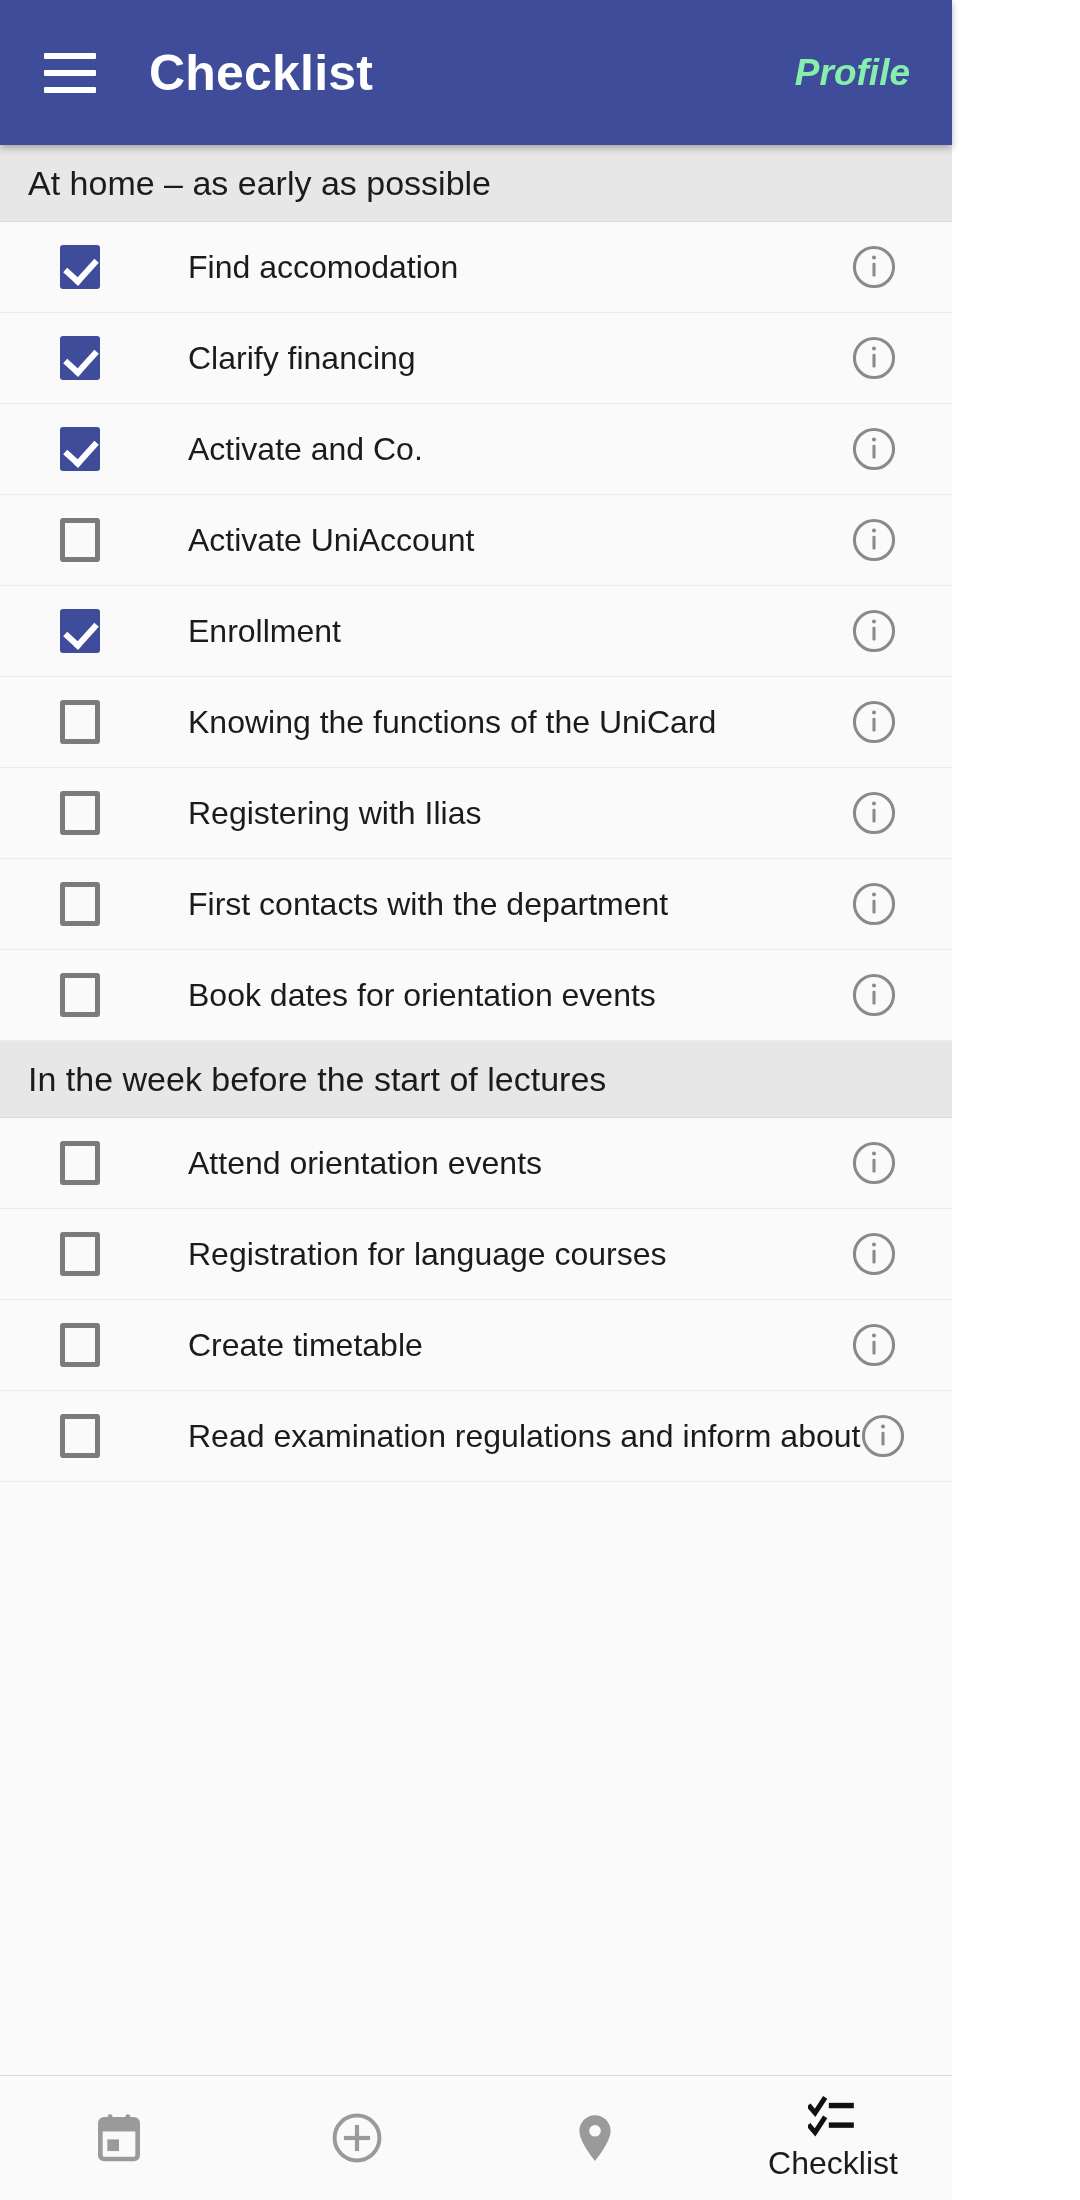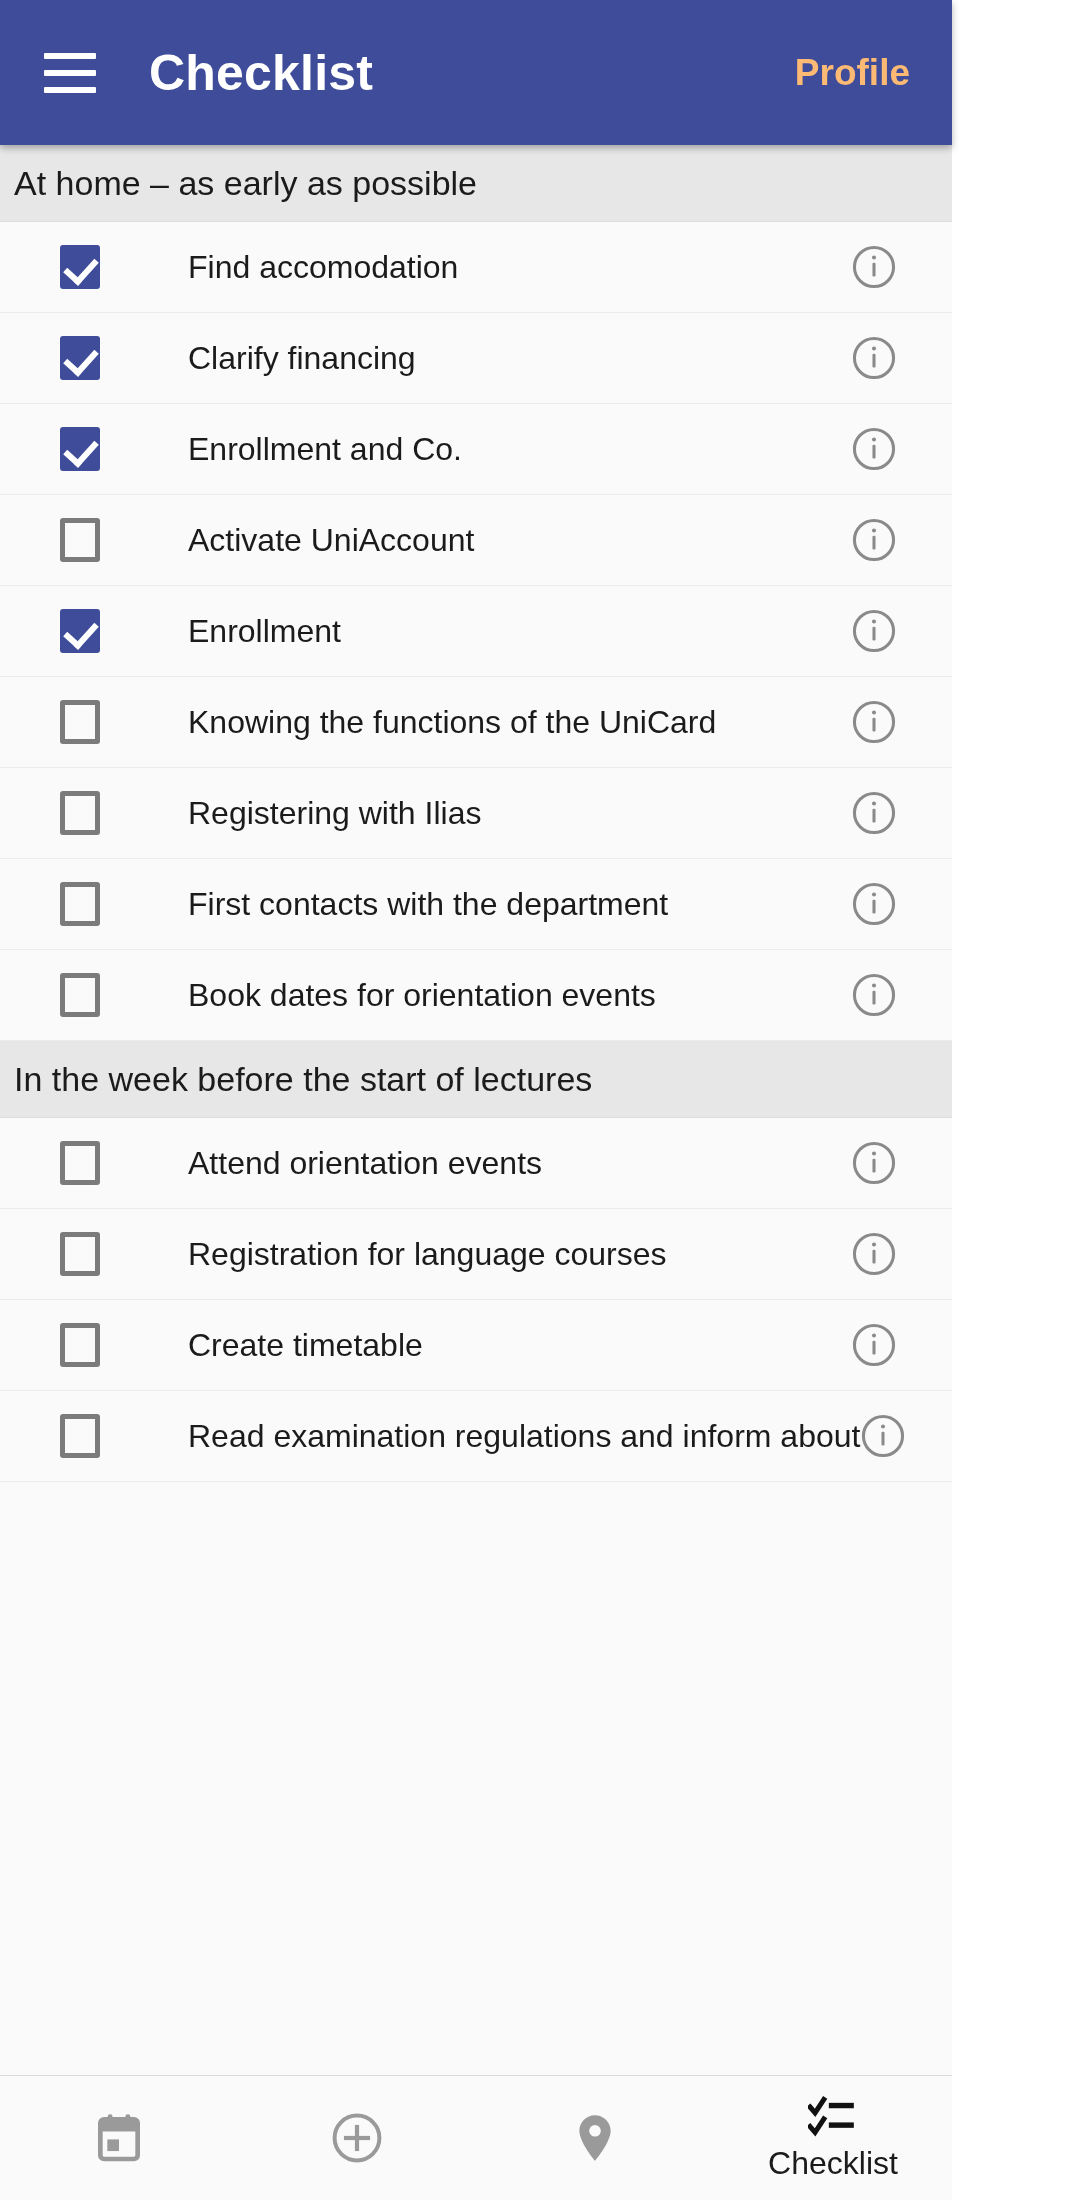--- a/index.html
+++ b/index.html
@@ -50,41 +50,42 @@
   .appbar-title {
     color: #ffffff;
     font-size: 50px;
     font-weight: bold;
     margin-left: 53px;
     letter-spacing: 0.2px;
     white-space: nowrap;
   }
   .appbar-action {
     margin-left: auto;
-    color: #fdba74;
+    color: #86efac;
     font-size: 37px;
     font-weight: bold;
     white-space: nowrap;
     cursor: pointer;
+    font-style: italic;
   }
 
   
   .list {
     flex: 1 1 auto;
     overflow: hidden;
     background: #fafafa;
     position: relative;
   }
 
   .section-header {
     background: #e7e7e7;
     height: 77px;
     display: flex;
     align-items: center;
-    padding-left: 14px;
+    padding-left: 28px;
     font-size: 34px;
     color: #1b1b1b;
     border-bottom: 1px solid #dcdcdc;
     white-space: nowrap;
   }
 
   .row {
     height: 91px;
     display: flex;
     align-items: center;
@@ -200,21 +201,21 @@
         <div class="info-icon">
           <svg class="navicon" width="46" height="46" viewBox="0 0 24 24" fill="none">
             <circle cx="12" cy="12" r="10.2" stroke="#8a8a8a" stroke-width="1.6"></circle>
             <circle cx="12" cy="7.1" r="1.05" fill="#8a8a8a"></circle>
             <rect x="11.2" y="9.8" width="1.6" height="7.2" rx="0.6" fill="#8a8a8a"></rect>
           </svg>
         </div>
       </div>
       <div class="row">
         <div class="cbox on"></div>
-        <div class="row-label">Enrollment and Co.</div>
+        <div class="row-label">Activate and Co.</div>
         <div class="info-icon">
           <svg class="navicon" width="46" height="46" viewBox="0 0 24 24" fill="none">
             <circle cx="12" cy="12" r="10.2" stroke="#8a8a8a" stroke-width="1.6"></circle>
             <circle cx="12" cy="7.1" r="1.05" fill="#8a8a8a"></circle>
             <rect x="11.2" y="9.8" width="1.6" height="7.2" rx="0.6" fill="#8a8a8a"></rect>
           </svg>
         </div>
       </div>
       <div class="row">
         <div class="cbox off"></div>

